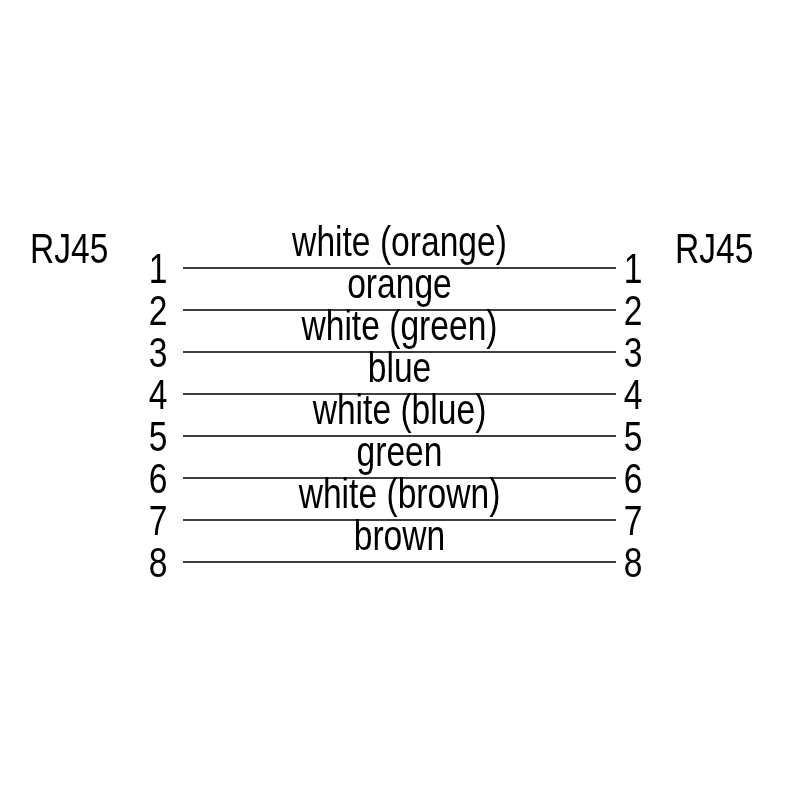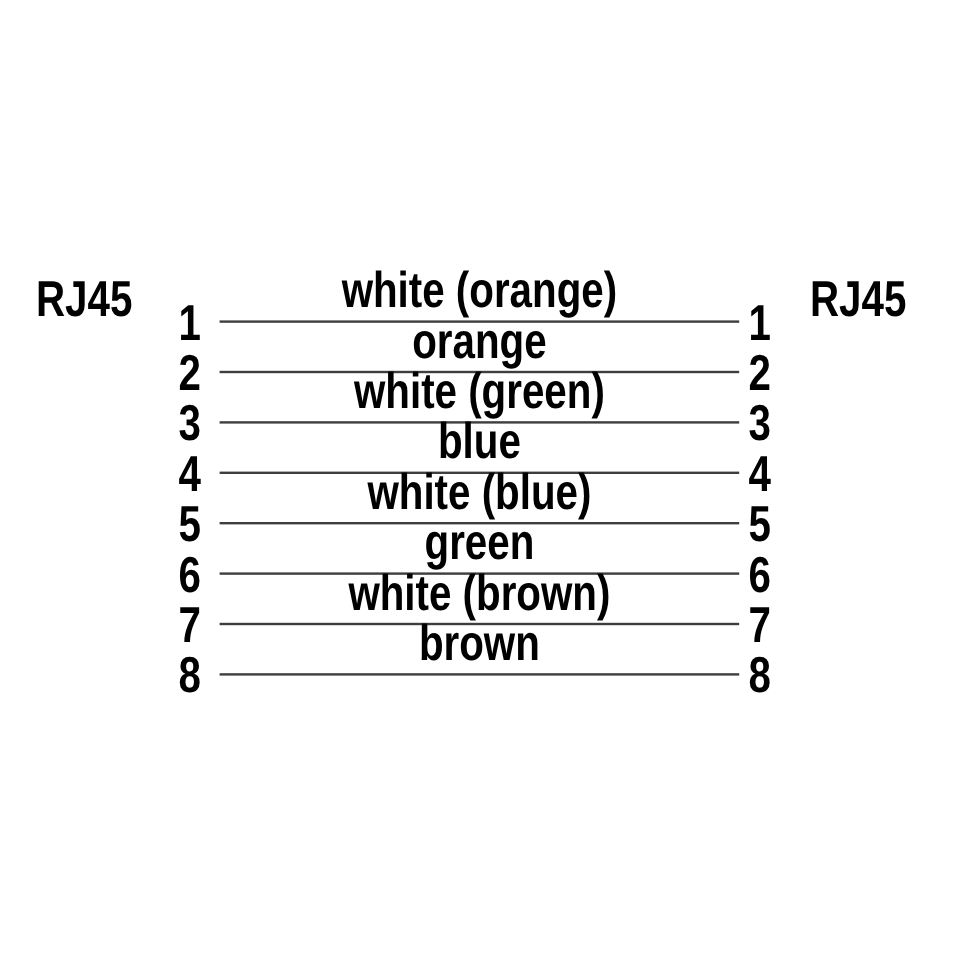--- a/index.html
+++ b/index.html
@@ -11,21 +11,20 @@
     height: 800px;
     background: var(--background, #ffffff);
     color: var(--text, #000000);
     font-family: "Liberation Sans", sans-serif;
     overflow: hidden;
   }
   .diagram {
     position: relative;
     width: 800px;
     height: 618px;
-    font-weight: bold;
   }
   .connector-title {
     position: absolute;
     top: 228px;
     font-size: 42px;
     line-height: 1;
     white-space: nowrap;
     transform: scaleX(0.8);
     transform-origin: left center;
   }

